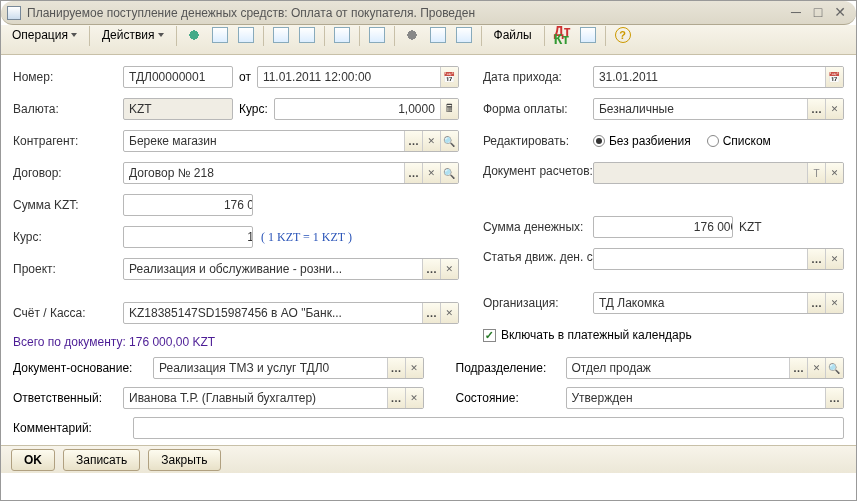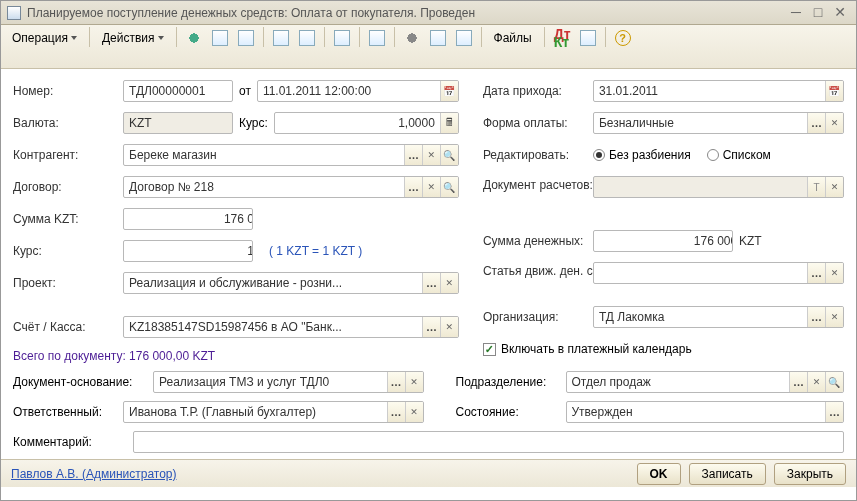--- a/index.html
+++ b/index.html
@@ -14,44 +14,45 @@
     border: 1px solid #999;
   }
   .titlebar {
     height: 24px;
     background: linear-gradient(#e8e4d8, #ddd8c8);
     display: flex;
     align-items: center;
     padding: 0 6px;
     border-bottom: 1px solid #b0a890;
     color: #555;
+    border-radius: 12px;
   }
   .titlebar .doc-icon {
     width: 14px; height: 14px;
     background: linear-gradient(#fff,#cde);
     border: 1px solid #789;
     margin-right: 6px;
   }
   .titlebar .title { flex: 1; }
   .titlebar .wbtn {
     width: 20px; height: 16px;
     text-align: center;
     line-height: 14px;
     font-size: 14px;
     color: #666;
     cursor: pointer;
     margin-left: 2px;
   }
   .toolbar {
-    height: 44px;
+    height: 30px;
     background: linear-gradient(#f7f4ea, #ece7d7);
     border-bottom: 1px solid #c8c0a8;
     display: flex;
-    align-items: flex-start;
-    padding: 2px 4px;
+    align-items: flex-end;
+    padding: 8px 4px;
     gap: 2px;
   }
   .tbtn {
     height: 22px;
     display: inline-flex;
     align-items: center;
     padding: 0 6px;
     border: 1px solid transparent;
     border-radius: 3px;
     cursor: pointer;
@@ -116,21 +117,21 @@
     cursor: pointer;
     font-size: 11px;
     color: #444;
   }
   .field .btn.cal::after { content: "📅"; font-size: 10px; filter: grayscale(0.3); }
   .field .btn.calc::after { content: "🖩"; font-size: 11px; }
   .field .btn.x::after { content: "✕"; font-size: 9px; color: #666; }
   .field .btn.dots::after { content: "…"; font-weight: bold; }
   .field .btn.q::after { content: "🔍"; font-size: 10px; }
   .field .btn.t::after { content: "Т"; font-size: 10px; color: #888;}
-  .hint { margin-left: 16px; color: #2a54b8; }
+  .hint { margin-left: 8px; color: #2a54b8; font-family: Liberation Serif, serif; }
   .radio { display:inline-flex; align-items:center; margin-right:16px; cursor:pointer; }
   .radio .dot {
     width:12px;height:12px;border:1px solid #888;border-radius:50%;margin-right:4px;
     display:flex;align-items:center;justify-content:center;background:#fff;
   }
   .radio.sel .dot::after { content:"";width:6px;height:6px;border-radius:50%;background:#333; }
   .chk { display:inline-flex;align-items:center;cursor:pointer; }
   .chk .box {
     width:13px;height:13px;border:1px solid #888;background:#fff;margin-right:5px;
     display:flex;align-items:center;justify-content:center;color:#2a7a2a;font-size:11px;font-weight:bold;
@@ -452,21 +453,20 @@
 
   <div class="row2">
     <span style="width:110px;">Комментарий:</span>
     <div class="field" style="flex:1;">
       <input style="">
     </div>
   </div>
 </div>
 
 <div class="statusbar">
-  <span class="user">Павлов А.В. (Администратор)</span>
   <span class="btn2 primary">
       <span>OK</span>
     </span>
   <span class="btn2">
       <span>Записать</span>
     </span>
   <span class="btn2">
       <span>Закрыть</span>
     </span>
 </div>

